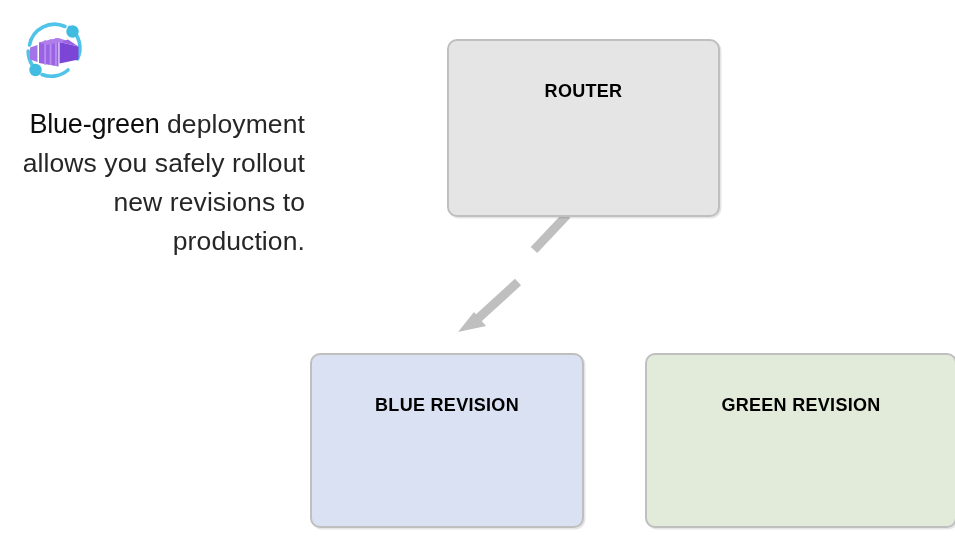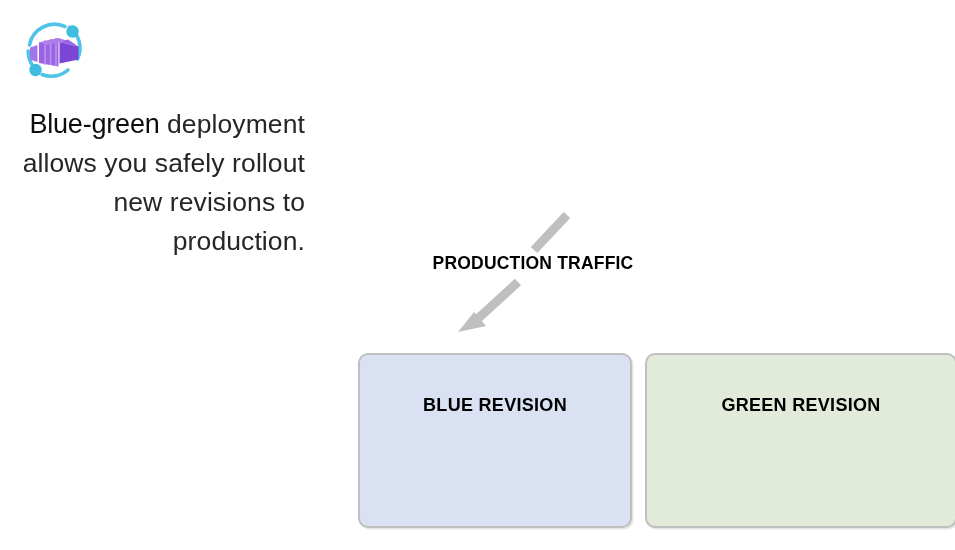--- a/index.html
+++ b/index.html
@@ -77,21 +77,20 @@
     background: #e5e5e5;
   }
   #node-router .node-label { top: 40px; }
 
   #node-blue {
     left: 310px;
     top: 353px;
     width: 274px;
     height: 175px;
     background: #dae1f2;
-    margin-left: 48px;
   }
   #node-blue .node-label { top: 40px; }
 
   #node-green {
     left: 645px;
     top: 353px;
     width: 312px;
     height: 175px;
     background: #e2ebd9;
   }
@@ -157,22 +156,24 @@
   </div>
 
   <svg id="connector">
 
     <line x1="137" y1="15" x2="104" y2="50" stroke="#bfbfbf" stroke-width="9"></line>
     <line x1="88" y1="82" x2="42" y2="124" stroke="#bfbfbf" stroke-width="9"></line>
 
     <polygon points="28,132 56,126 44,112" fill="#bfbfbf"></polygon>
   </svg>
 
-  <div id="edge-label">PRODUCTION TRAFFIC</div>
 
+  <div class="node" id="node-router">
+    <div class="node-label">ROUTER</div>
+  </div>
 
   <div class="node" id="node-blue">
     <div class="node-label">BLUE REVISION</div>
   </div>
 
   <div class="node" id="node-green">
     <div class="node-label">GREEN REVISION</div>
   </div>
 
 </div>

